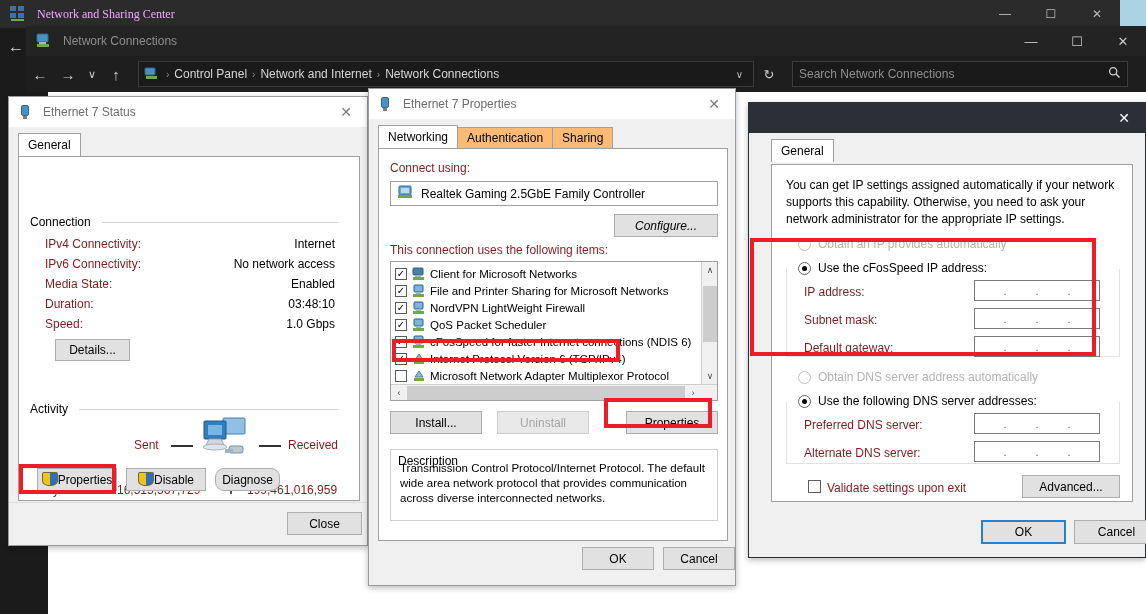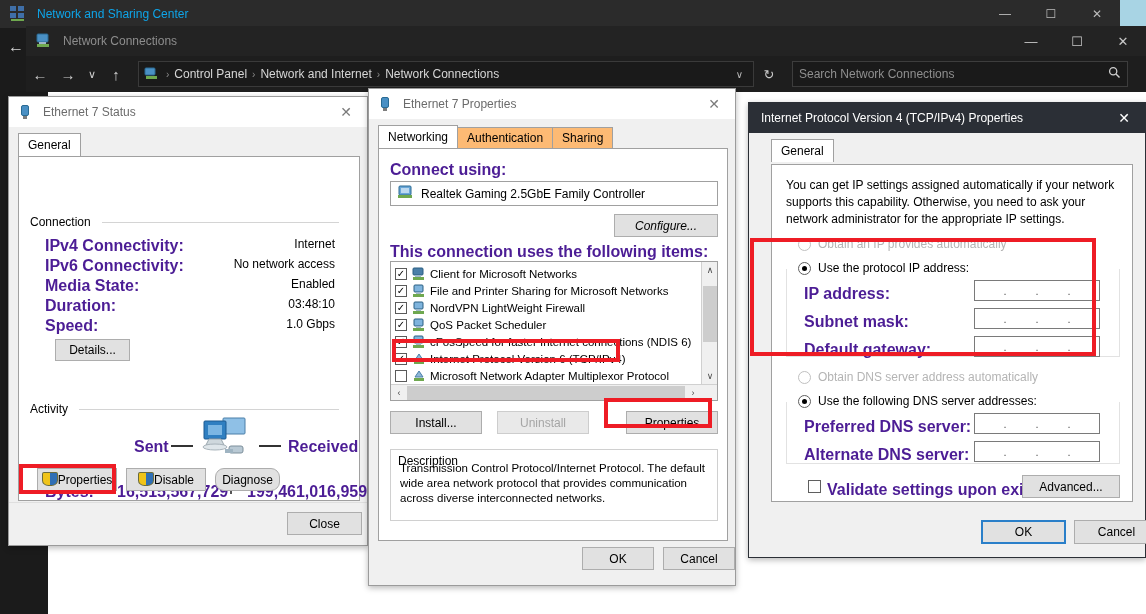--- a/index.html
+++ b/index.html
@@ -16,22 +16,23 @@
     position: absolute; left: 0; top: 0; width: 1120px; height: 614px;
     background: #1f1f1f;
   }
   .nsc-titlebar {
     position: absolute; left: 0; top: 0; width: 1120px; height: 28px;
     background: #2b2b2b;
     display: flex; align-items: center;
   }
   .title-icon { width: 18px; height: 18px; margin-left: 9px; position: relative; }
   .title-text {
-    font-size: 12px; color: #0ea5e9; margin-left: 10px;
+    font-size: 12px; color: #f0abfc; margin-left: 10px;
     white-space: nowrap;
+    font-family: Liberation Serif, serif;
   }
   .wincontrols { position: absolute; right: 0; top: 0; display: flex; height: 28px; }
   .wc { width: 46px; height: 28px; display: flex; align-items: center; justify-content: center;
         color: #bdbdbd; font-size: 12px; }
 
   .nc-window {
     position: absolute; left: 26px; top: 26px; width: 1120px; height: 588px;
     background: #1b1b1b;
   }
   .nc-titlebar {
@@ -107,21 +108,21 @@
     margin-right: -1px;
   }
   .tab.active { background: #ffffff; height: 23px; line-height: 23px; position: relative; z-index: 2; }
   .tabpanel {
     position: absolute; background: #ffffff; border: 1px solid #a0a0a0;
   }
 
   .grp-label { position: absolute; font-size: 12px; background: #fff; padding-right: 4px; }
   .grp-rule { position: absolute; border-top: 1px solid #d4d4d4; }
 
-  .lbl { position: absolute; font-size: 16px; color: #4c1d95; white-space: nowrap; font-weight: bold; }
+  .lbl { position: absolute; font-size: 12px; color: #7f1d1d; white-space: nowrap; }
   .val { position: absolute; font-size: 12px; color: #000; white-space: nowrap; text-align: right; }
 
   .btn {
     position: absolute; background: #e1e1e1; border: 1px solid #adadad;
     font-size: 12px; color: #000; display: flex; align-items: center;
     justify-content: center; font-family: "Liberation Sans", sans-serif;
   }
   .btn.disabled { color: #a5a5a5; background: #e9e9e9; border-color: #cdcdcd; }
   .btn.default { border: 2px solid #2a7fc9; background: #e1e1e1; }
 
@@ -487,36 +488,35 @@
 
     <div class="btn" style="left:213px; top:458px; width:72px; height:23px;">OK</div>
     <div class="btn" style="left:294px; top:458px; width:72px; height:23px;">Cancel</div>
   </div>
 
   <div class="redbox" style="left:392px; top:339px; width:228px; height:23px;"></div>
   <div class="redbox" style="left:604px; top:398px; width:108px; height:30px;"></div>
 
   <div class="dlg" style="left:748px; top:102px; width:398px; height:456px; border-color:#2b2f36;">
     <div class="dlg-title dark">
-      <span class="dlg-title-tx" style="margin-left:12px;">Internet Protocol Version 4 (TCP/IPv4) Properties</span>
       <span class="dlg-x">✕</span>
     </div>
 
     <div class="tabstrip" style="margin-left:22px;">
       <span class="tab active">General</span>
     </div>
 
     <div class="tabpanel" style="left:22px; top:61px; width:362px; height:338px;">
       <div style="position:absolute;left:14px;top:12px;width:334px;font-size:12px;line-height:17px;">You can get IP settings assigned automatically if your network supports this capability. Otherwise, you need to ask your network administrator for the appropriate IP settings.</div>
 
       <div class="radio dim" style="left:26px; top:73px;"></div>
       <div class="rlabel dim" style="left:46px; top:72px;">Obtain an IP provides automatically</div>
 
       <div class="radio checked" style="left:26px; top:97px;"></div>
-      <div class="rlabel" style="left:46px; top:96px;">Use the protocol IP address:</div>
+      <div class="rlabel" style="left:46px; top:96px;">Use the cFosSpeed IP address:</div>
       <div style="position:absolute;left:14px;top:104px;width:334px;height:88px;border:1px solid #e2e2e2;border-top:none;"></div>
 
       <div class="lbl" style="left:32px; top:120px;">IP address:</div>
       <div class="inputbox" style="left:202px; top:115px; width:126px; height:21px;">
         <span class="ip-dot">.</span>
         <span class="ip-dot">.</span>
         <span class="ip-dot">.</span>
       </div>
 
       <div class="lbl" style="left:32px; top:148px;">Subnet mask:</div>

